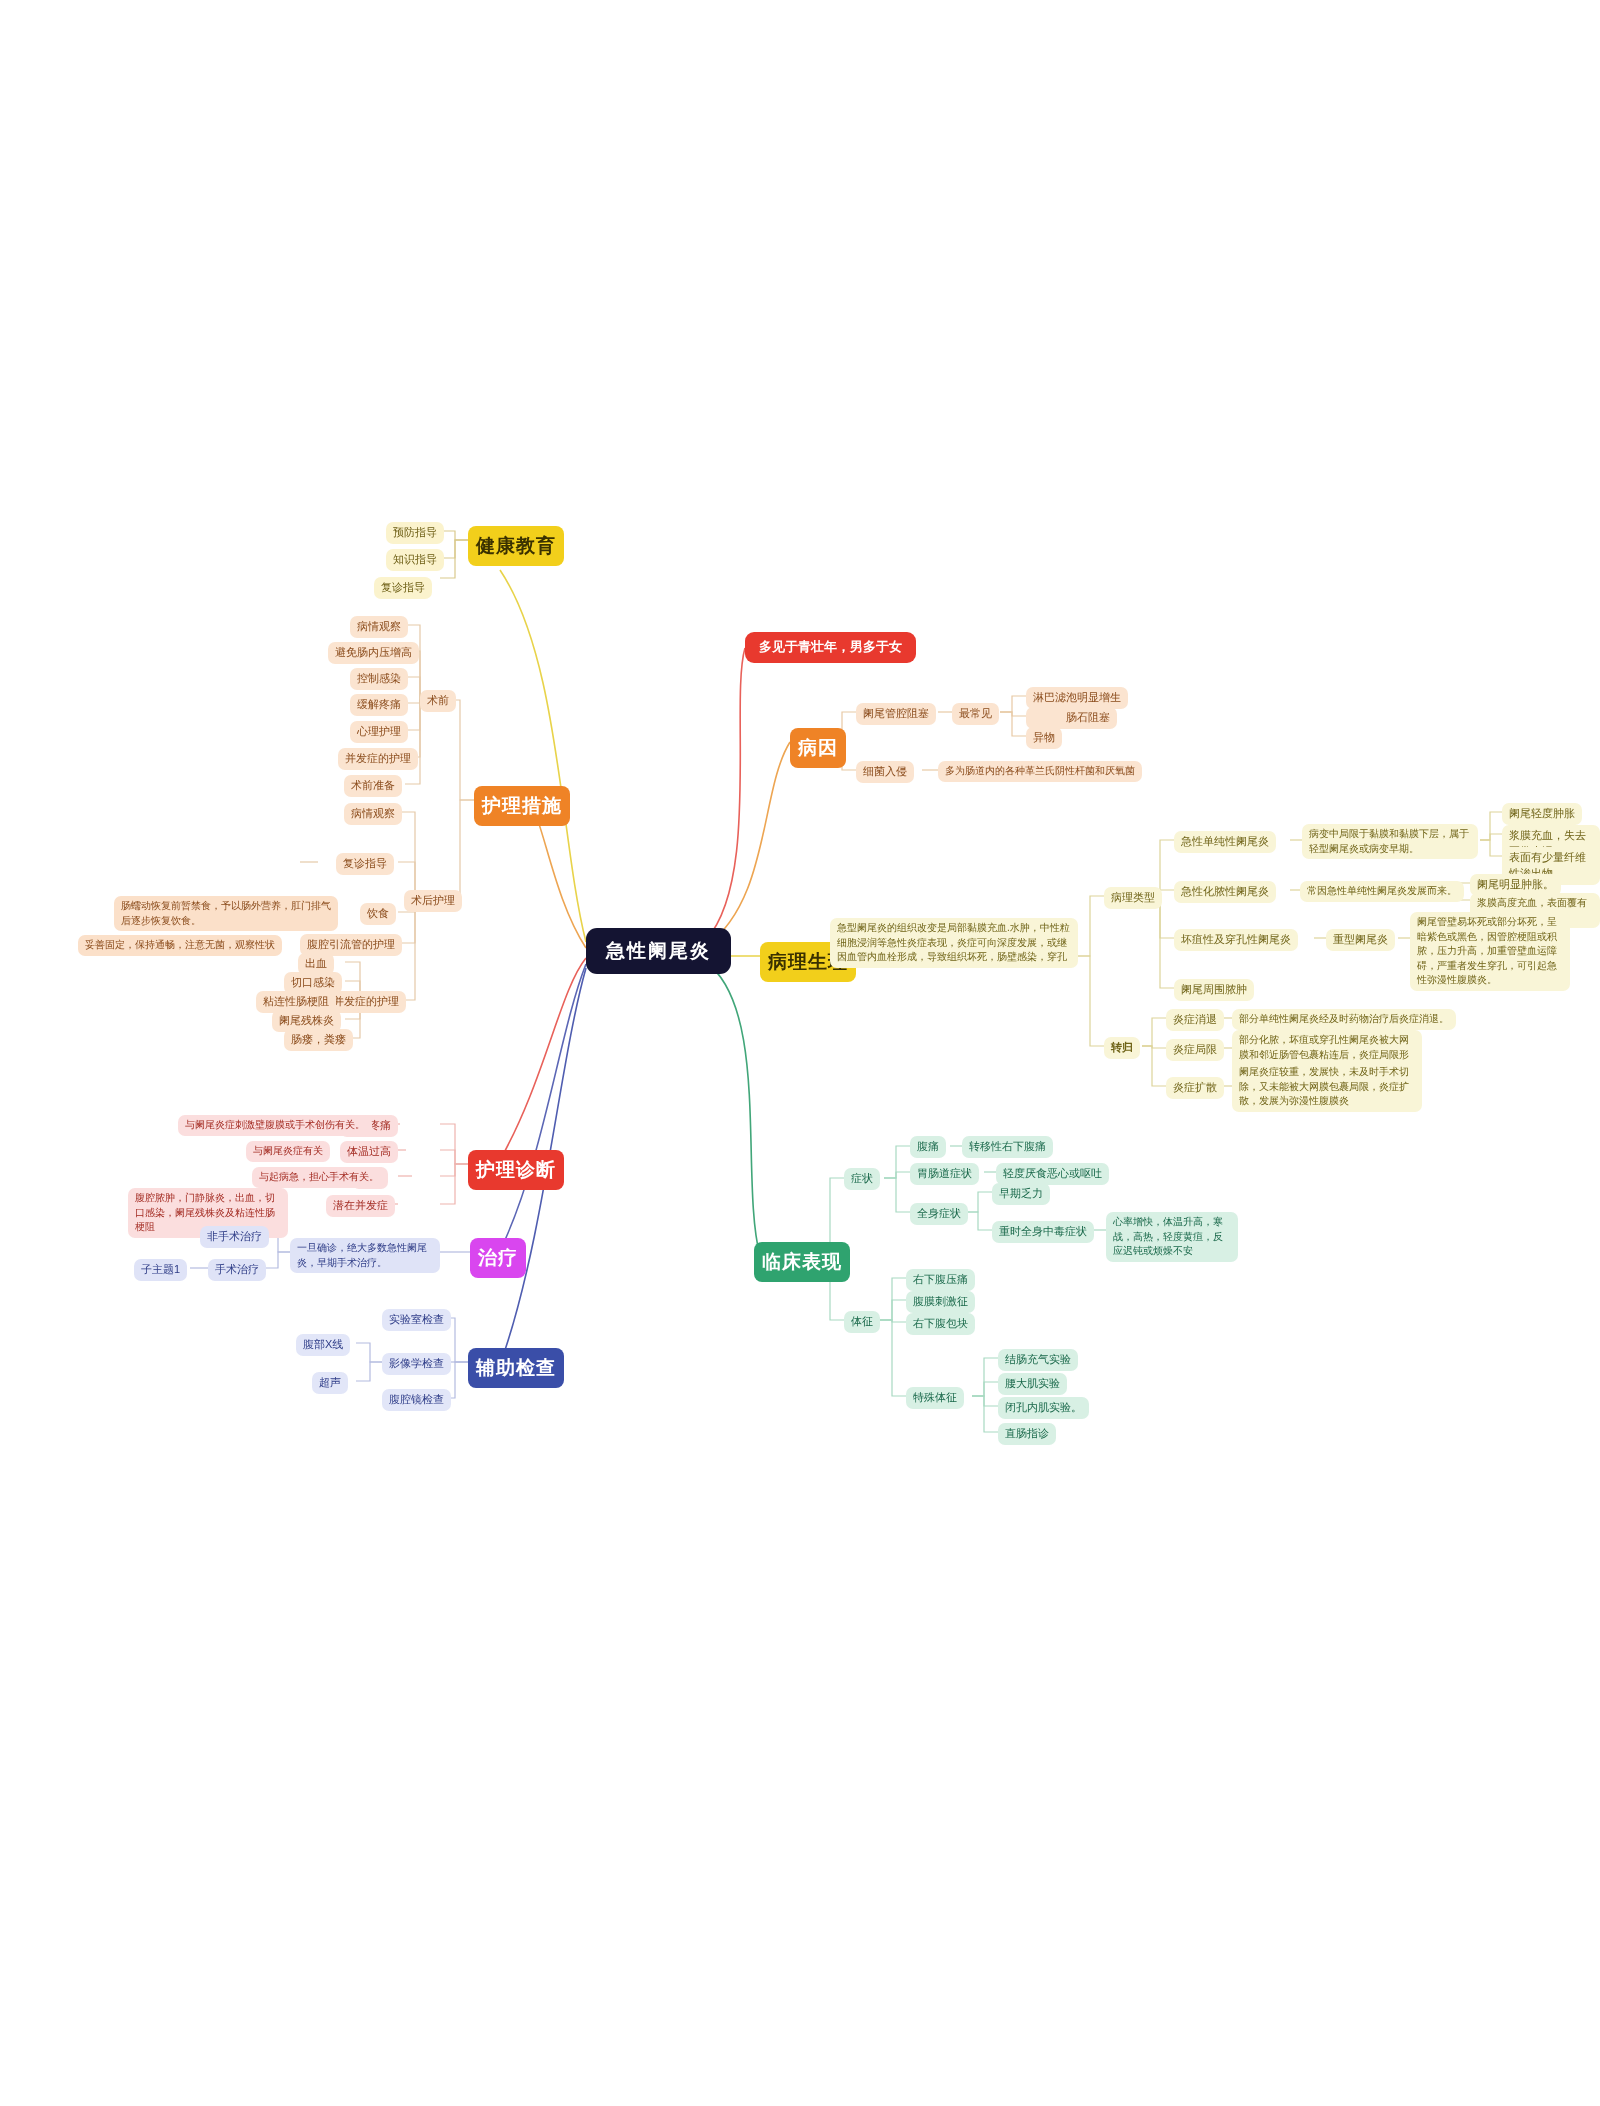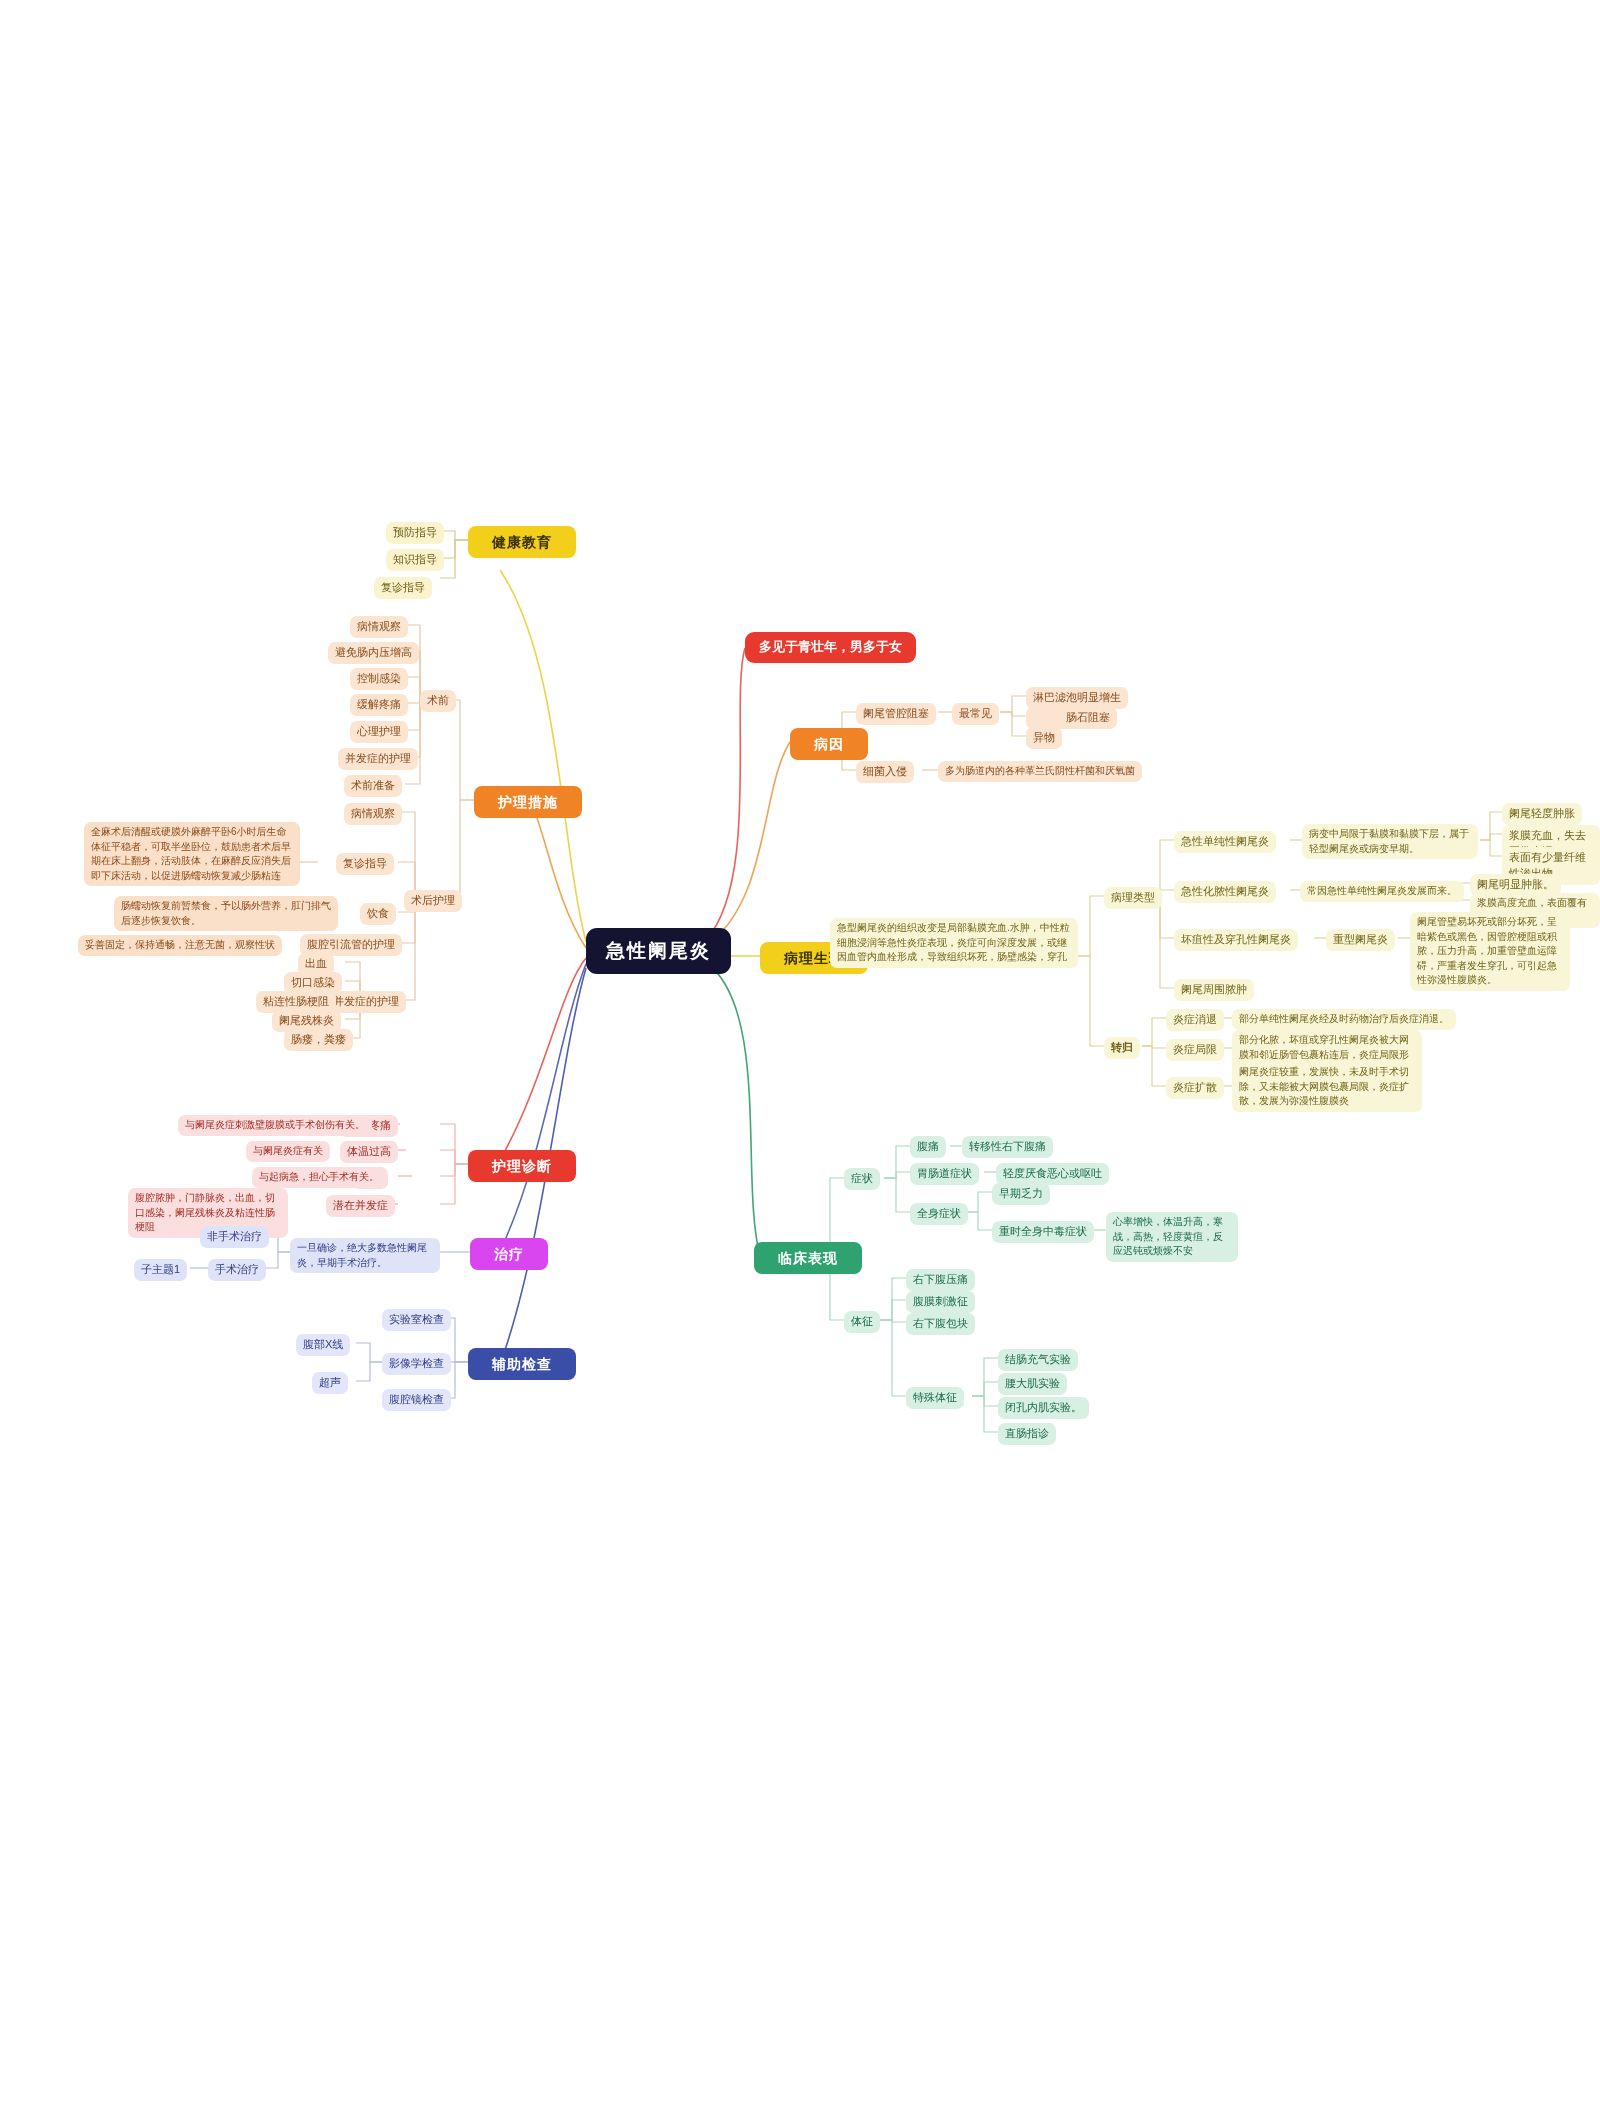--- a/index.html
+++ b/index.html
@@ -3,21 +3,21 @@
 <meta charset="utf-8">
 <style>
   html,body{margin:0;padding:0;background:#ffffff;}
   body{width:1600px;height:2106px;position:relative;font-family:"Liberation Sans","DejaVu Sans",sans-serif;overflow:hidden;}
   #canvas{position:absolute;left:0;top:0;width:1600px;height:2106px;}
   svg.edges{position:absolute;left:0;top:0;width:1600px;height:2106px;pointer-events:none;}
   .node{position:absolute;box-sizing:border-box;border-radius:7px;padding:3px 7px;
         font-size:11px;line-height:1.45;white-space:pre-wrap;}
   .n-center{background:#141432;color:#ffffff;font-size:19px;font-weight:bold;border-radius:11px;
             padding:9px 20px;letter-spacing:2px;}
-  .n-main{color:#ffffff;font-weight:bold;font-size:14px;border-radius:8px;padding:6px 24px;letter-spacing:1px;}
+  .n-main{color:#ffffff;font-weight:bold;font-size:19px;border-radius:8px;padding:6px 8px;letter-spacing:1px;}
   .n-red-main{background:#e8392e;}
   .n-redpill{background:#e8392e;color:#fff;font-weight:bold;font-size:13px;border-radius:9px;padding:6px 14px;}
   .n-orange-main{background:#ef8326;}
   .n-yellow-main{background:#f2cf1b;color:#3a3100;}
   .n-green-main{background:#2fa36f;}
   .n-blue-main{background:#3a4ea8;}
   .n-indigo-main{background:#d946ef;}
   
   .s-yellow{background:#fbf3cd;color:#6b5c12;}
   .s-orange{background:#fbe4d0;color:#8a4b1b;}
@@ -185,21 +185,20 @@
 <div class="node s-orange" style="left:338px;top:748px;">并发症的护理</div>
 <div class="node s-orange" style="left:344px;top:775px;">术前准备</div>
 
 <div class="node s-orange" style="left:404px;top:890px;">术后护理</div>
 <div class="node s-orange" style="left:344px;top:803px;">病情观察</div>
 <div class="node s-orange" style="left:336px;top:853px;">复诊指导</div>
 <div class="node s-orange" style="left:360px;top:903px;">饮食</div>
 <div class="node s-orange" style="left:300px;top:934px;">腹腔引流管的护理</div>
 <div class="node s-orange" style="left:326px;top:991px;">并发症的护理</div>
 
-<div class="node s-orange2" style="left:84px;top:822px;width:216px;font-size:10px;">全麻术后清醒或硬膜外麻醉平卧6小时后生命体征平稳者，可取半坐卧位，鼓励患者术后早期在床上翻身，活动肢体，在麻醉反应消失后即下床活动，以促进肠蠕动恢复减少肠粘连</div>
 <div class="node s-orange2" style="left:114px;top:896px;width:224px;font-size:10px;">肠蠕动恢复前暂禁食，予以肠外营养，肛门排气后逐步恢复饮食。</div>
 <div class="node s-orange2" style="left:78px;top:935px;font-size:10px;">妥善固定，保持通畅，注意无菌，观察性状</div>
 
 <div class="node s-orange" style="left:298px;top:953px;">出血</div>
 <div class="node s-orange" style="left:284px;top:972px;">切口感染</div>
 <div class="node s-orange" style="left:256px;top:991px;">粘连性肠梗阻</div>
 <div class="node s-orange" style="left:272px;top:1010px;">阑尾残株炎</div>
 <div class="node s-orange" style="left:284px;top:1029px;">肠瘘，粪瘘</div>
 
 <div class="node n-main n-red-main" style="left:468px;top:1150px;">护理诊断</div>

